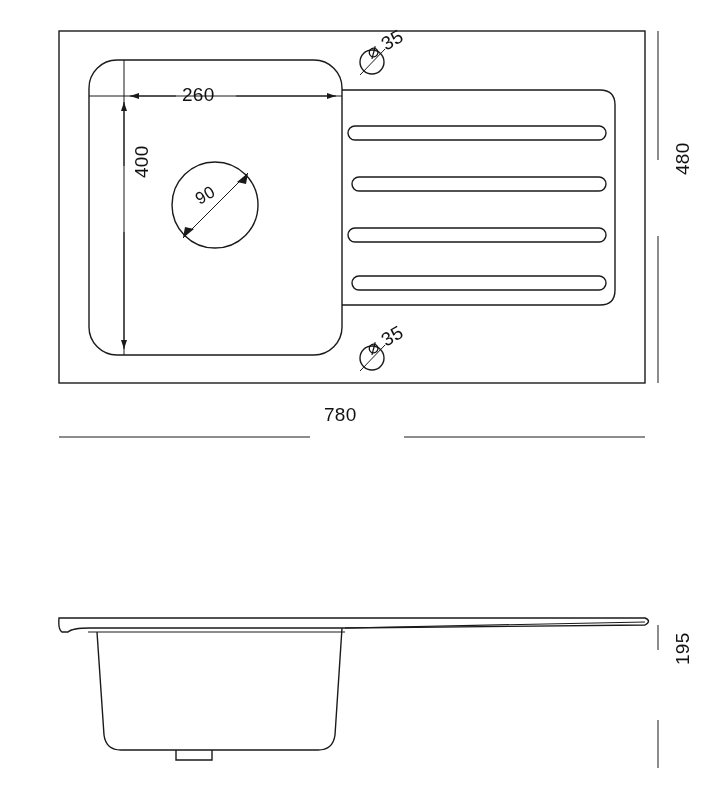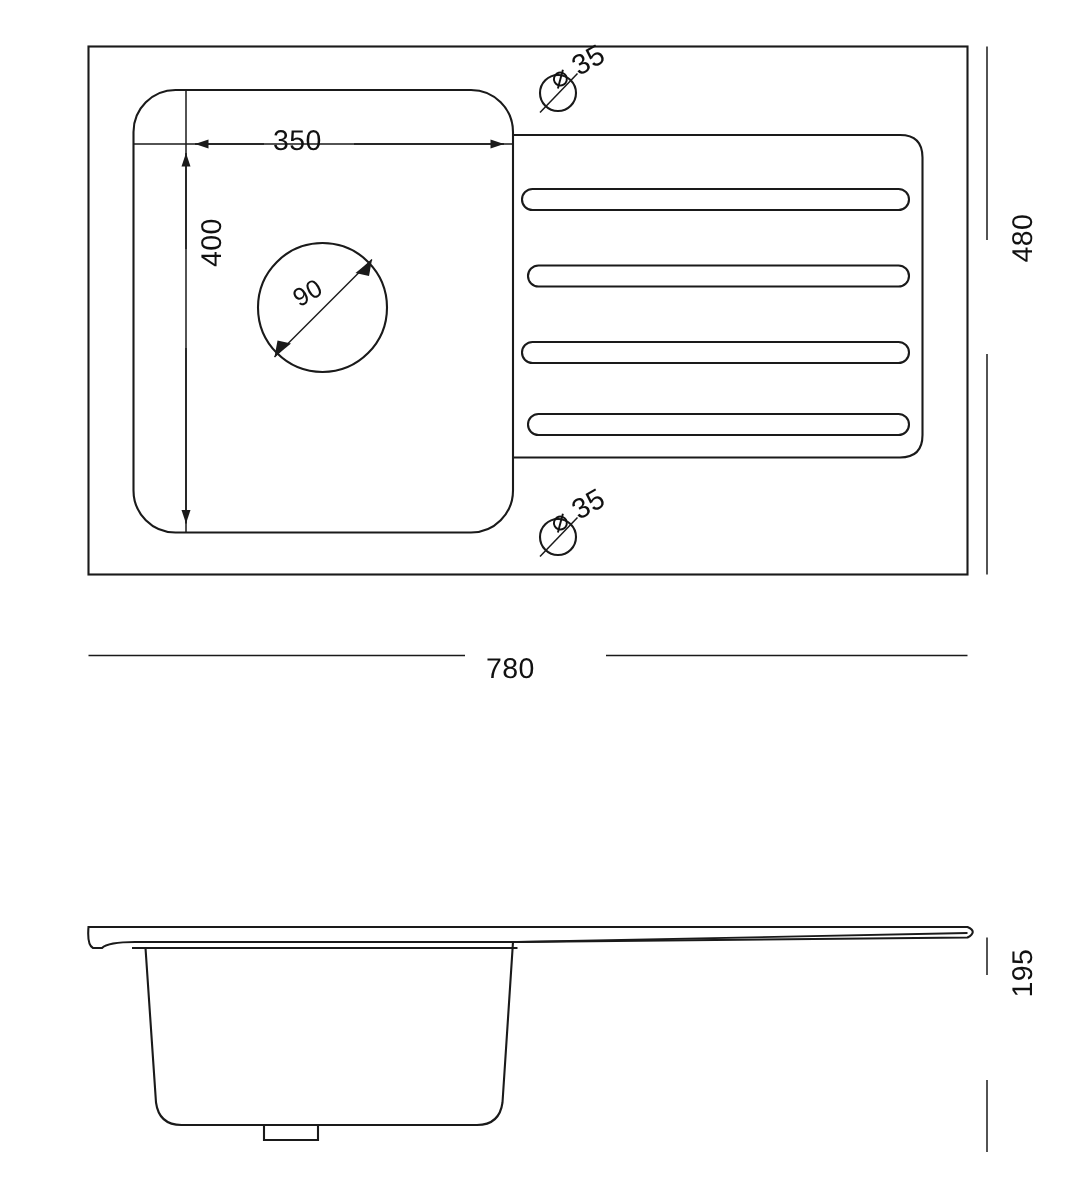--- a/index.html
+++ b/index.html
@@ -33,21 +33,21 @@
     font-size: 19px;
     color: #111;
     white-space: nowrap;
     letter-spacing: 0.3px;
   }
   .lbl-350 { left: 182px; top: 84px; }
   .lbl-400 { left: 131px; top: 178px; transform: rotate(-90deg); transform-origin: left top; }
   .lbl-90  { left: 192px; top: 192px; transform: rotate(-30deg); transform-origin: left top; font-size: 17px; }
   .lbl-d35top { left: 362px; top: 44px; transform: rotate(-30deg); transform-origin: left top; }
   .lbl-d35bot { left: 362px; top: 340px; transform: rotate(-30deg); transform-origin: left top; }
-  .lbl-780 { left: 324px; top: 404px; margin-top: 32px; }
+  .lbl-780 { left: 324px; top: 404px; }
   .lbl-480 { left: 672px; top: 175px; transform: rotate(-90deg); transform-origin: left top; }
   .lbl-195 { left: 672px; top: 665px; transform: rotate(-90deg); transform-origin: left top; }
   .dia-sym { font-size: 19px; }
 </style>
 </head>
 <body>
 
 <div class="canvas">
 
   <svg class="drawing" viewBox="0 0 720 800">
@@ -120,21 +120,21 @@
 
       <path d="M176 750 L176 760 L212 760 L212 750"></path>
 
       <g stroke-width="1">
         <line x1="658" y1="625" x2="658" y2="650"></line>
         <line x1="658" y1="720" x2="658" y2="768"></line>
       </g>
     </g>
   </svg>
 
-  <div class="lbl lbl-350">350</div>
+  <div class="lbl lbl-350">260</div>
   <div class="lbl lbl-400">400</div>
   <div class="lbl lbl-90">90</div>
 
   <div class="lbl lbl-d35top">
     <span class="dia-sym">⌀</span>
     <span>35</span>
   </div>
 
   <div class="lbl lbl-d35bot">
     <span class="dia-sym">⌀</span>

